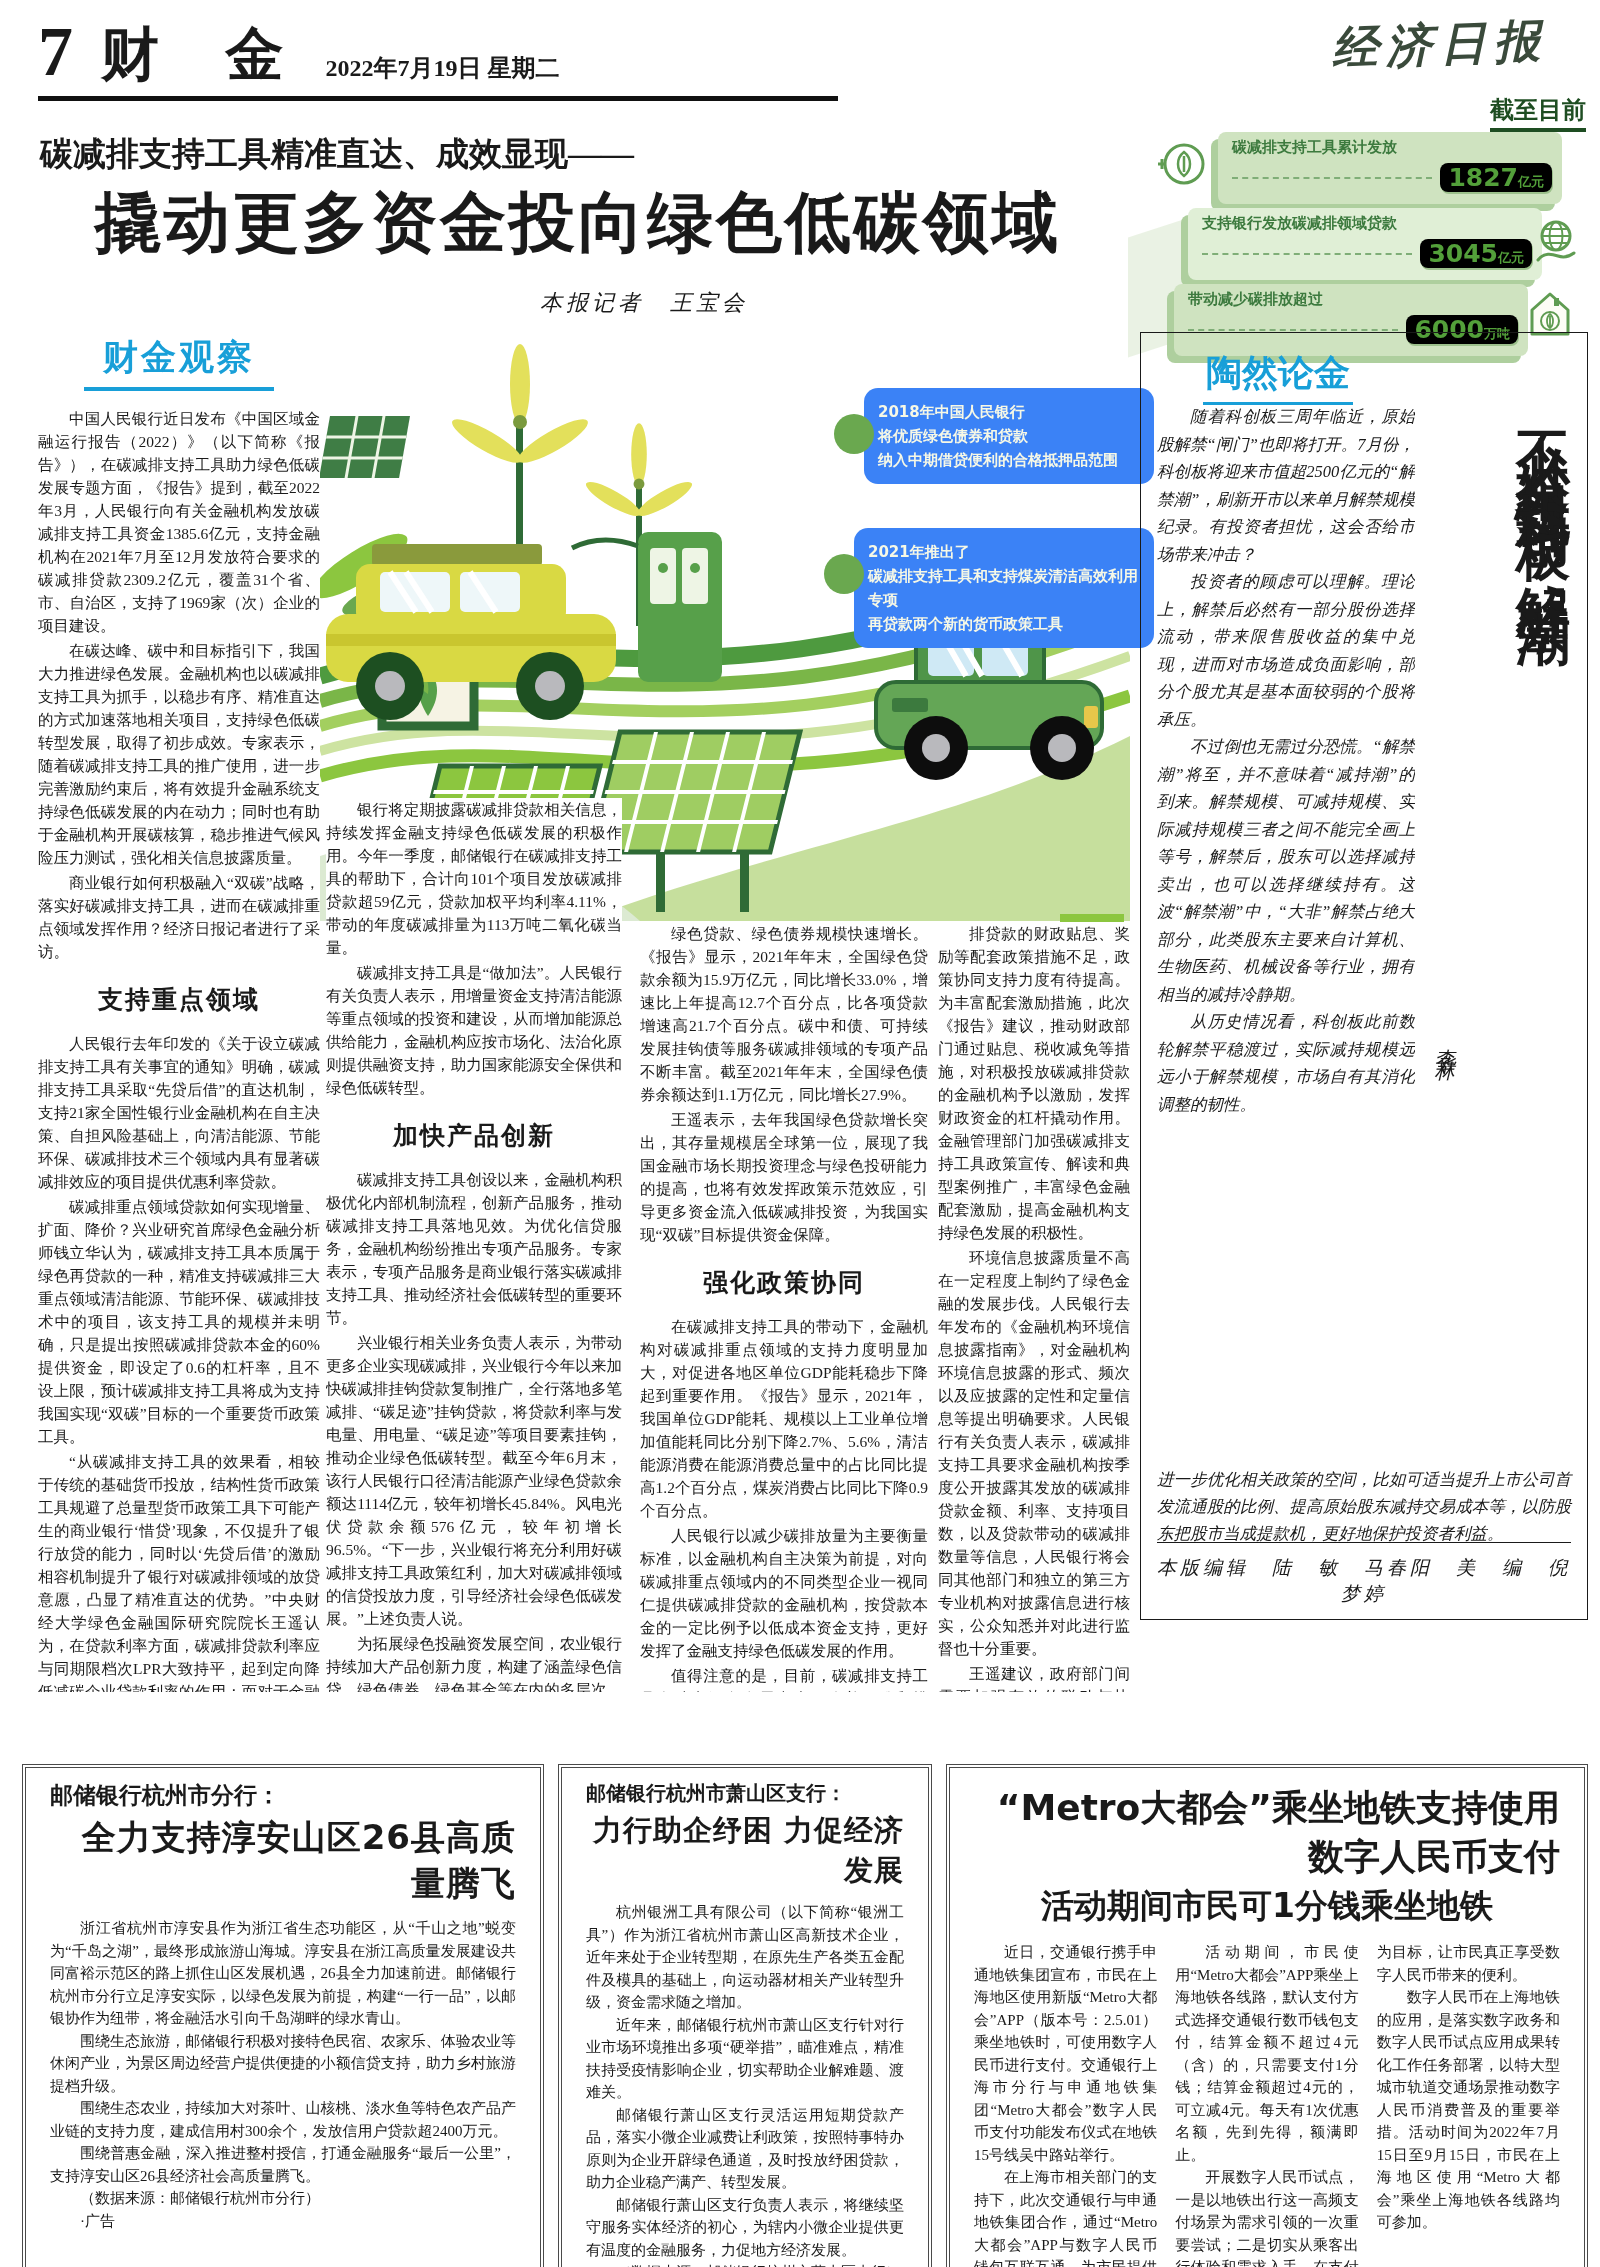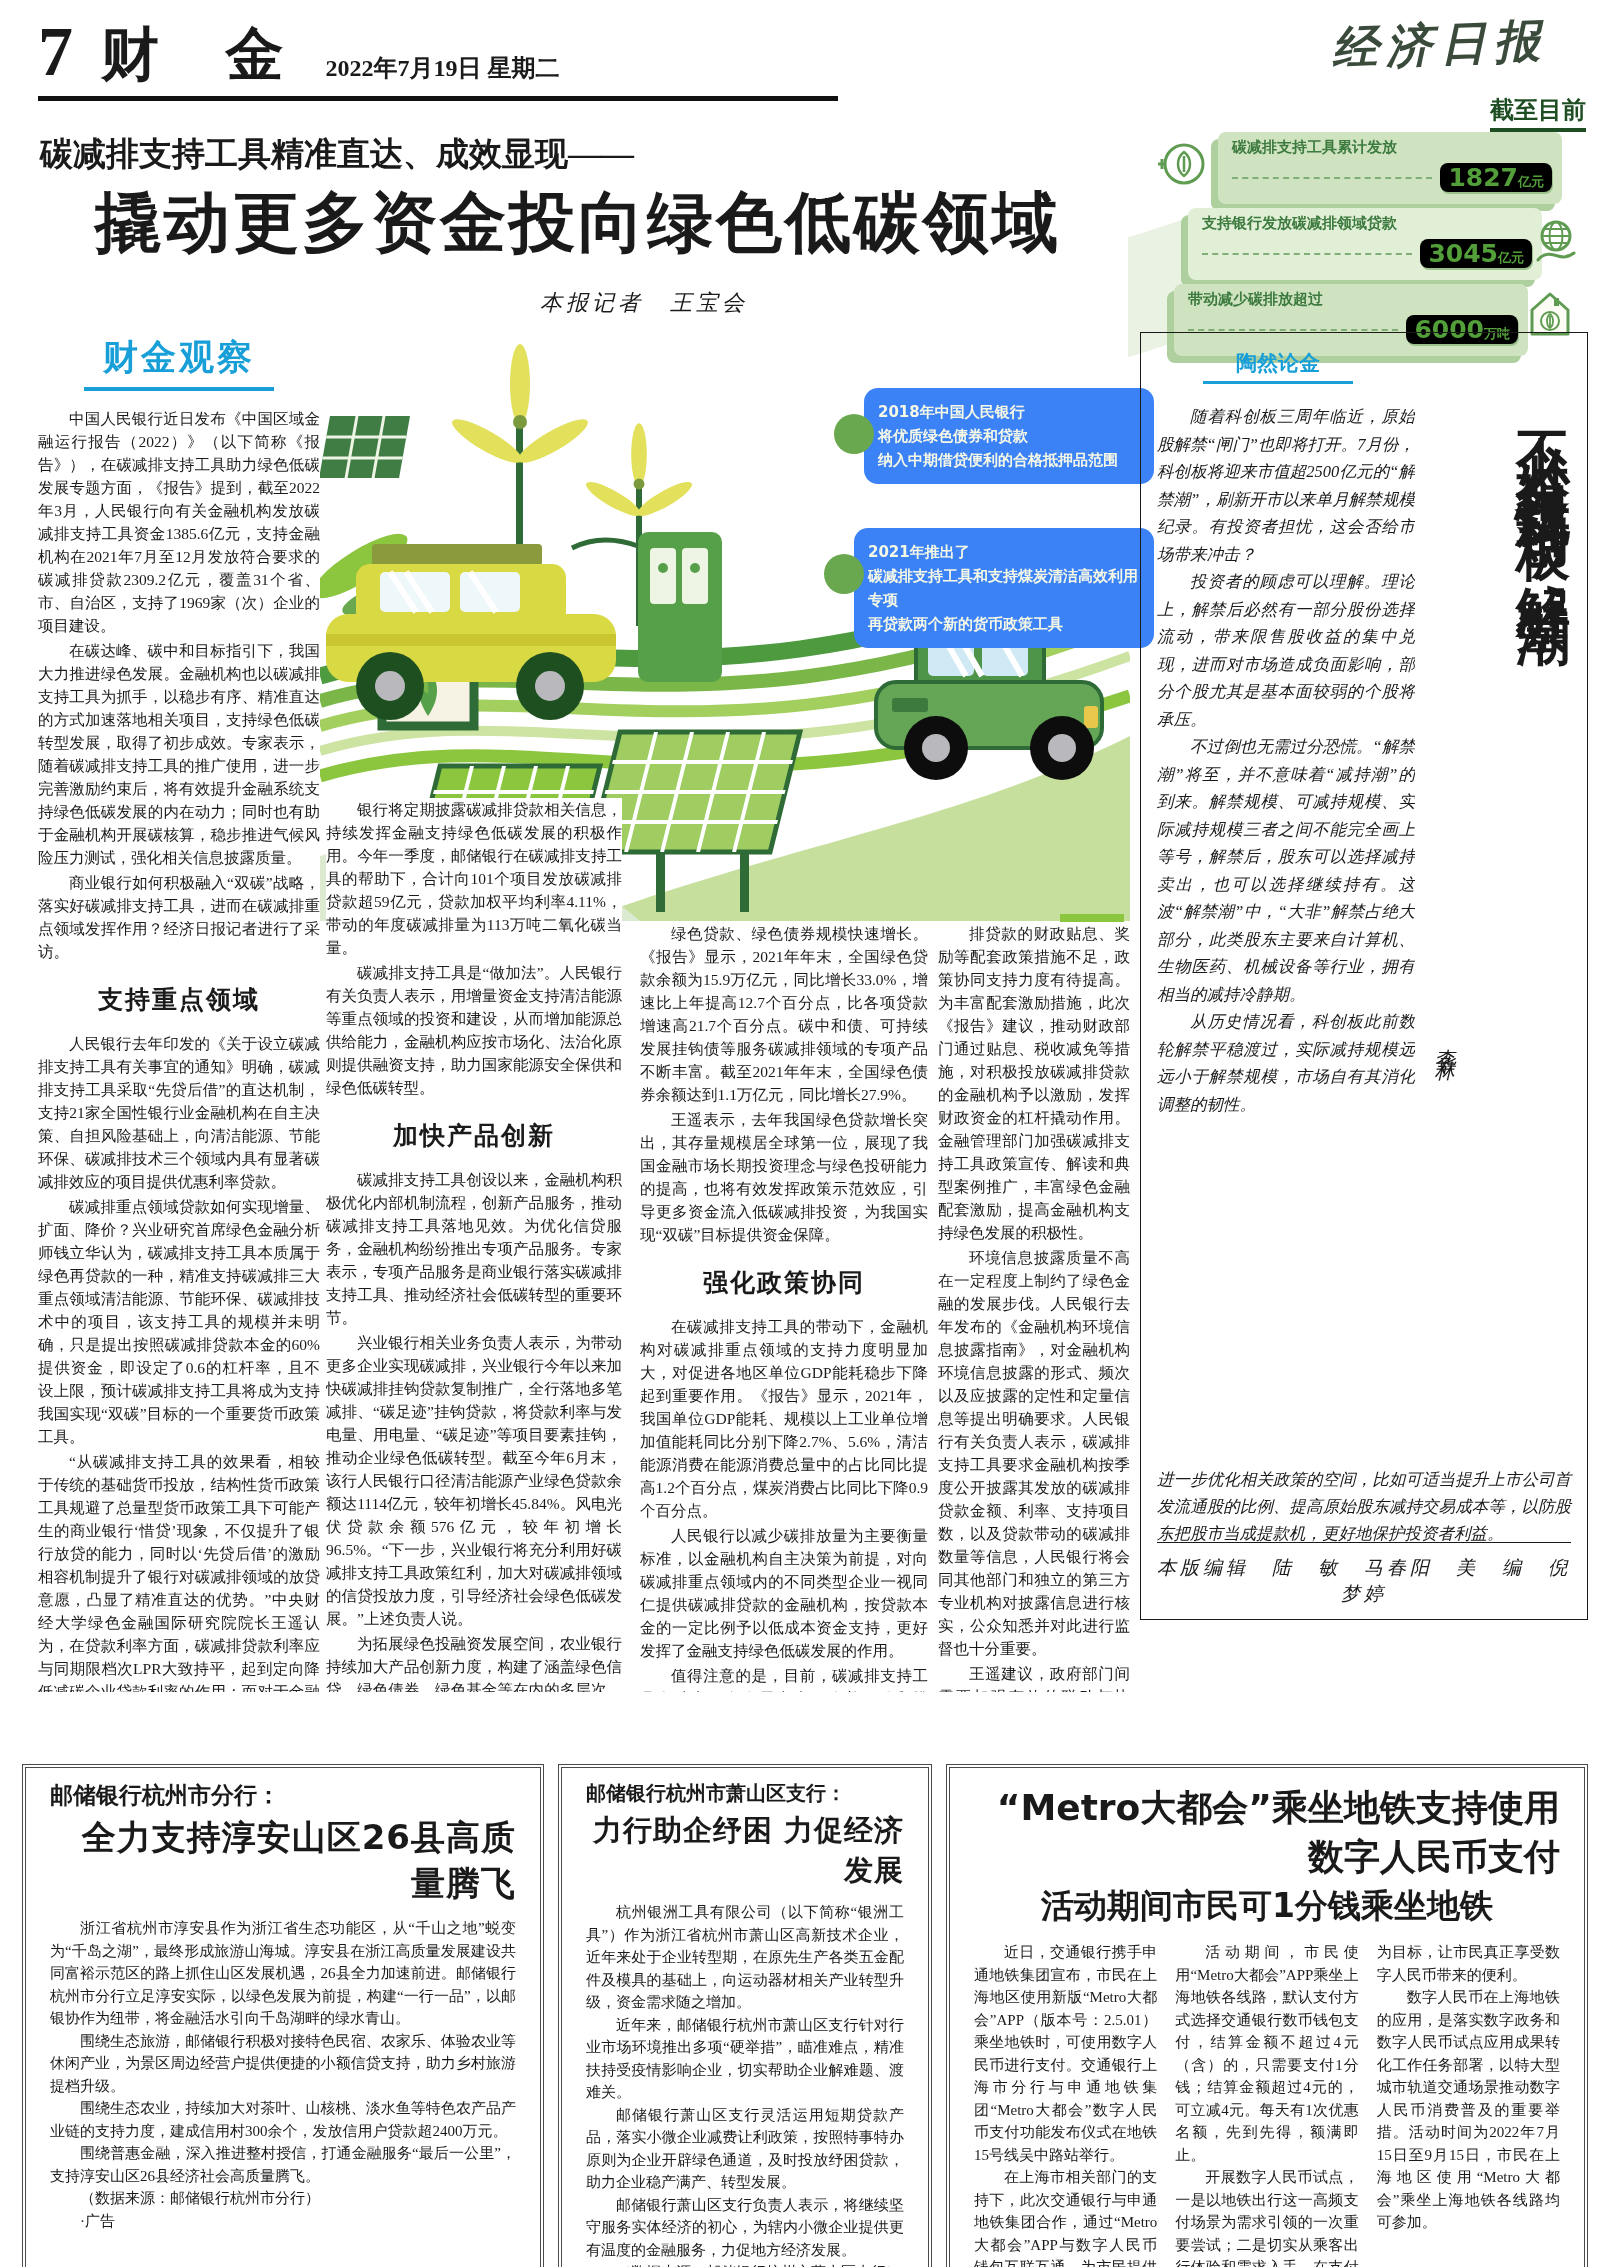--- a/index.html
+++ b/index.html
@@ -41,21 +41,21 @@
   #observer-header{width:190px;margin:0 auto 16px auto;text-align:center;font-family:"DejaVu Sans",sans-serif;
             font-weight:900;font-size:35px;color:#189fd8;letter-spacing:3px;border-bottom:4px solid #189fd8;padding-bottom:6px;}
   
   #illustration{position:absolute;left:320px;top:296px;width:810px;height:625px;}
   .callout{position:absolute;background:#3b82f6;border-radius:14px;padding:12px 14px;}
   .callout:before{content:"";position:absolute;left:-30px;top:26px;width:40px;height:40px;border-radius:50%;background:#6aa84f;}
   .callout-line{font-family:"DejaVu Sans",sans-serif;font-weight:bold;font-size:15px;line-height:24px;color:#f6f8e6;}
   
   #taoran{position:absolute;left:1140px;top:332px;width:448px;height:1288px;border:1.5px solid #1a1a1a;box-sizing:border-box;padding:16px 14px;}
   #taoran-header{width:150px;margin-left:48px;text-align:center;font-family:"DejaVu Sans",sans-serif;font-weight:900;
-            font-size:21px;color:#189fd8;border-bottom:3px solid #189fd8;padding-bottom:4px;}
+            font-size:36px;color:#189fd8;border-bottom:3px solid #189fd8;padding-bottom:4px;}
   #taoran-body{position:absolute;left:16px;top:70px;width:258px;height:980px;overflow:hidden;text-align:justify;}
   #taoran-body p{margin:0;text-indent:2em;font-size:16.5px;line-height:27.5px;font-style:italic;}
   #taoran-vertical{position:absolute;right:14px;top:56px;height:1030px;writing-mode:vertical-rl;
             font-family:"DejaVu Sans",sans-serif;font-weight:900;font-size:54px;letter-spacing:12px;line-height:1.1;}
   #taoran-author{position:absolute;right:128px;top:700px;writing-mode:vertical-rl;font-size:20px;font-style:italic;letter-spacing:6px;}
   #taoran-closing{position:absolute;left:16px;right:16px;bottom:72px;text-align:justify;font-size:16.5px;line-height:27px;font-style:italic;}
   #editors{position:absolute;left:16px;right:16px;bottom:12px;border-top:1.5px solid #1a1a1a;padding-top:12px;
            text-align:center;font-size:19px;font-style:italic;letter-spacing:4px;}
   .green-stairs{position:absolute;left:1056px;top:850px;width:74px;height:470px;}
   

